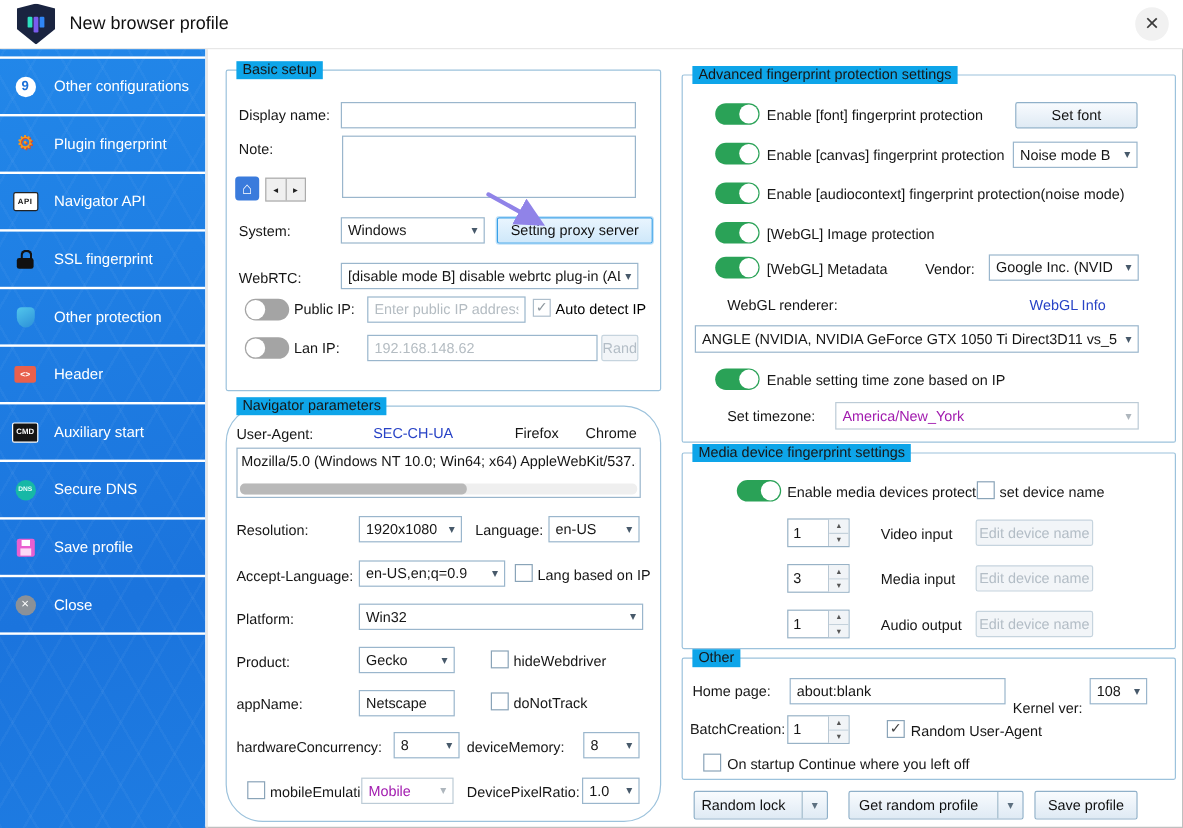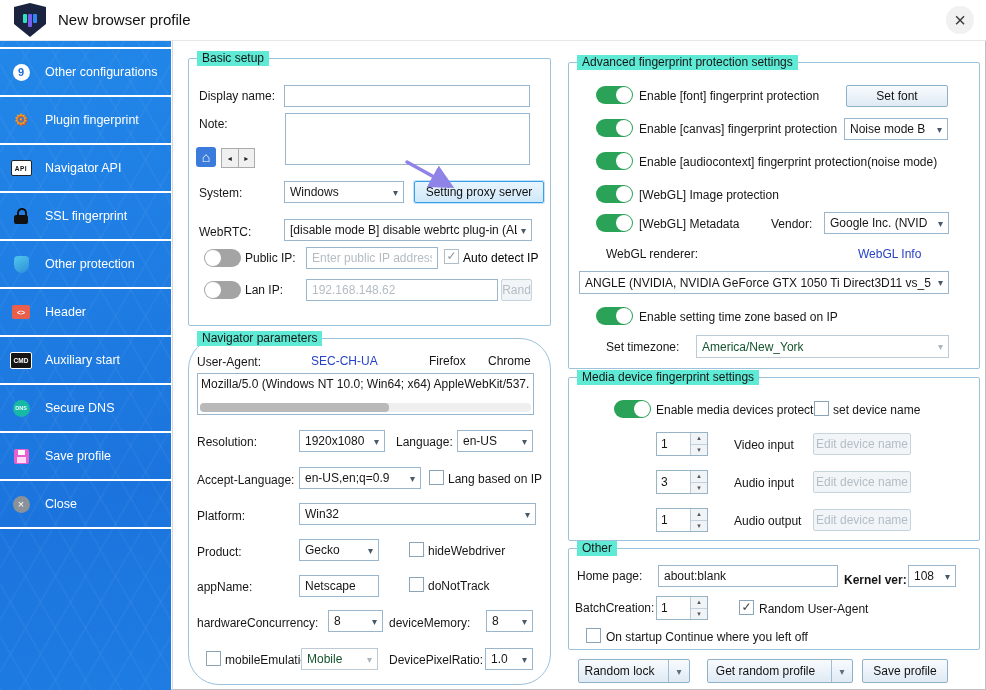--- a/index.html
+++ b/index.html
@@ -33,33 +33,33 @@
   .ic-shield{width:15px;height:17px;background:linear-gradient(150deg,#52c6ec,#2b8fd8);border-radius:4px 4px 50% 50%;}
   .ic-header{width:18px;height:14px;background:#e8604c;border-radius:2px;color:#fff;font-size:7px;font-weight:bold;display:flex;align-items:center;justify-content:center;}
   .ic-cmd{width:20px;height:15px;background:#151515;border:1px solid #fff;border-radius:2px;color:#fff;font-size:6.5px;font-weight:bold;display:flex;align-items:center;justify-content:center;}
   .ic-dns{width:17px;height:17px;background:#17b8a6;border-radius:50%;color:#eafffb;font-size:5.5px;font-weight:bold;display:flex;align-items:center;justify-content:center;}
   .ic-save{width:15px;height:15px;background:#e95fd0;border-radius:2px;position:relative;}
   .ic-save::before{content:"";position:absolute;left:4px;top:1px;width:7px;height:5px;background:#fff;}
   .ic-save::after{content:"";position:absolute;left:3px;top:8px;width:9px;height:6px;background:#ffd9f6;}
   .ic-close{width:17px;height:17px;background:#8b9198;border-radius:50%;color:#fff;font-size:11px;display:flex;align-items:center;justify-content:center;}
   
   .group{position:absolute;border:1px solid #9cc2dc;border-radius:2px;background:#fff;}
-  .legend{position:absolute;top:-8px;left:8px;background:#5eead4;padding:0 5px;font-size:12px;line-height:15px;white-space:nowrap;}
+  .legend{position:absolute;top:-8px;left:8px;background:#0ea5e9;padding:0 5px;font-size:12px;line-height:15px;white-space:nowrap;}
   .lbl{position:absolute;font-size:12px;white-space:nowrap;color:#161616;}
   .dim{color:#000000;}
   .link{color:#2742c6;cursor:pointer;}
   
   .tb{position:absolute;box-sizing:border-box;height:22px;border:1px solid #9ab6cc;background:#fff;font-family:"Liberation Sans",sans-serif;font-size:12px;padding:0 5px;color:#161616;}
   .tb::placeholder{color:#b4bcc2;}
   .ta{position:absolute;box-sizing:border-box;border:1px solid #9ab6cc;background:#fff;font-family:"Liberation Sans",sans-serif;font-size:12px;padding:2px 5px;resize:none;}
   .dd{position:absolute;box-sizing:border-box;height:22px;border:1px solid #9ab6cc;background:#fff;display:flex;align-items:center;justify-content:space-between;padding:0 5px;cursor:pointer;}
   .dd .dd-text{overflow:hidden;white-space:nowrap;}
   .dd .dd-arrow{color:#47596a;font-size:10px;margin-left:4px;flex:0 0 auto;}
   .dd.disabled{border-color:#bccbd6;}
-  .dd.disabled .dd-text{color:#14532d;}
+  .dd.disabled .dd-text{color:#a21caf;}
   .dd.disabled .dd-arrow{color:#aeb6bd;}
   .btn{position:absolute;box-sizing:border-box;height:22px;display:flex;align-items:center;justify-content:center;background:linear-gradient(#f8fbfe,#dfeaf4);border:1px solid #8fb0c9;border-radius:2px;font-size:12px;color:#111;cursor:pointer;}
   .btn.focused{background:linear-gradient(#e9f5fe,#cfe8fa);border-color:#38a0e8;box-shadow:0 0 0 1px rgba(56,160,232,.3);}
   .btn.disabled{background:#f2f5f8;color:#b3bdc6;border-color:#c6d4de;cursor:default;}
   .toggle{position:absolute;width:37px;height:18px;border-radius:9px;cursor:pointer;}
   .toggle.on{background:#2aa257;}
   .toggle.off{background:#a4a4a4;}
   .toggle .knob{position:absolute;top:1px;width:16px;height:16px;border-radius:50%;background:#fff;}
   .toggle.on .knob{right:1px;}
   .toggle.off .knob{left:1px;}
@@ -352,39 +352,39 @@
     <span class="lbl" style="left:165px;top:60px;">Video input</span>
     <div class="btn disabled" style="left:244px;top:55px;width:98px;">Edit device name</div>
 
     <div class="spin" style="left:87px;top:92px;">
       <span class="sv">3</span>
       <span class="sb">
           <span>▴</span>
           <span>▾</span>
         </span>
     </div>
-    <span class="lbl" style="left:165px;top:98px;">Audio input</span>
+    <span class="lbl" style="left:165px;top:98px;">Media input</span>
     <div class="btn disabled" style="left:244px;top:93px;width:98px;">Edit device name</div>
 
     <div class="spin" style="left:87px;top:130px;">
       <span class="sv">1</span>
       <span class="sb">
           <span>▴</span>
           <span>▾</span>
         </span>
     </div>
     <span class="lbl" style="left:165px;top:136px;">Audio output</span>
     <div class="btn disabled" style="left:244px;top:131px;width:98px;">Edit device name</div>
   </div>
 
   <div class="group" style="left:568px;top:548px;width:410px;height:100px;">
     <span class="legend">Other</span>
     <span class="lbl" style="left:8px;top:20px;">Home page:</span>
     <input class="tb" style="left: 89px; top: 16px; width: 180px;" value="about:blank">
-    <span class="lbl" style="left:275px;top:24px;font-weight:bold;">Kernel ver:</span>
+    <span class="lbl" style="left:275px;top:34px;">Kernel ver:</span>
     <div class="dd" style="left:339px;top:16px;width:48px;">
       <span class="dd-text">108</span>
         <span class="dd-arrow">▾</span>
     </div>
     <span class="lbl" style="left:6px;top:52px;">BatchCreation:</span>
     <div class="spin" style="left:87px;top:47px;">
       <span class="sv">1</span>
       <span class="sb">
           <span>▴</span>
           <span>▾</span>

